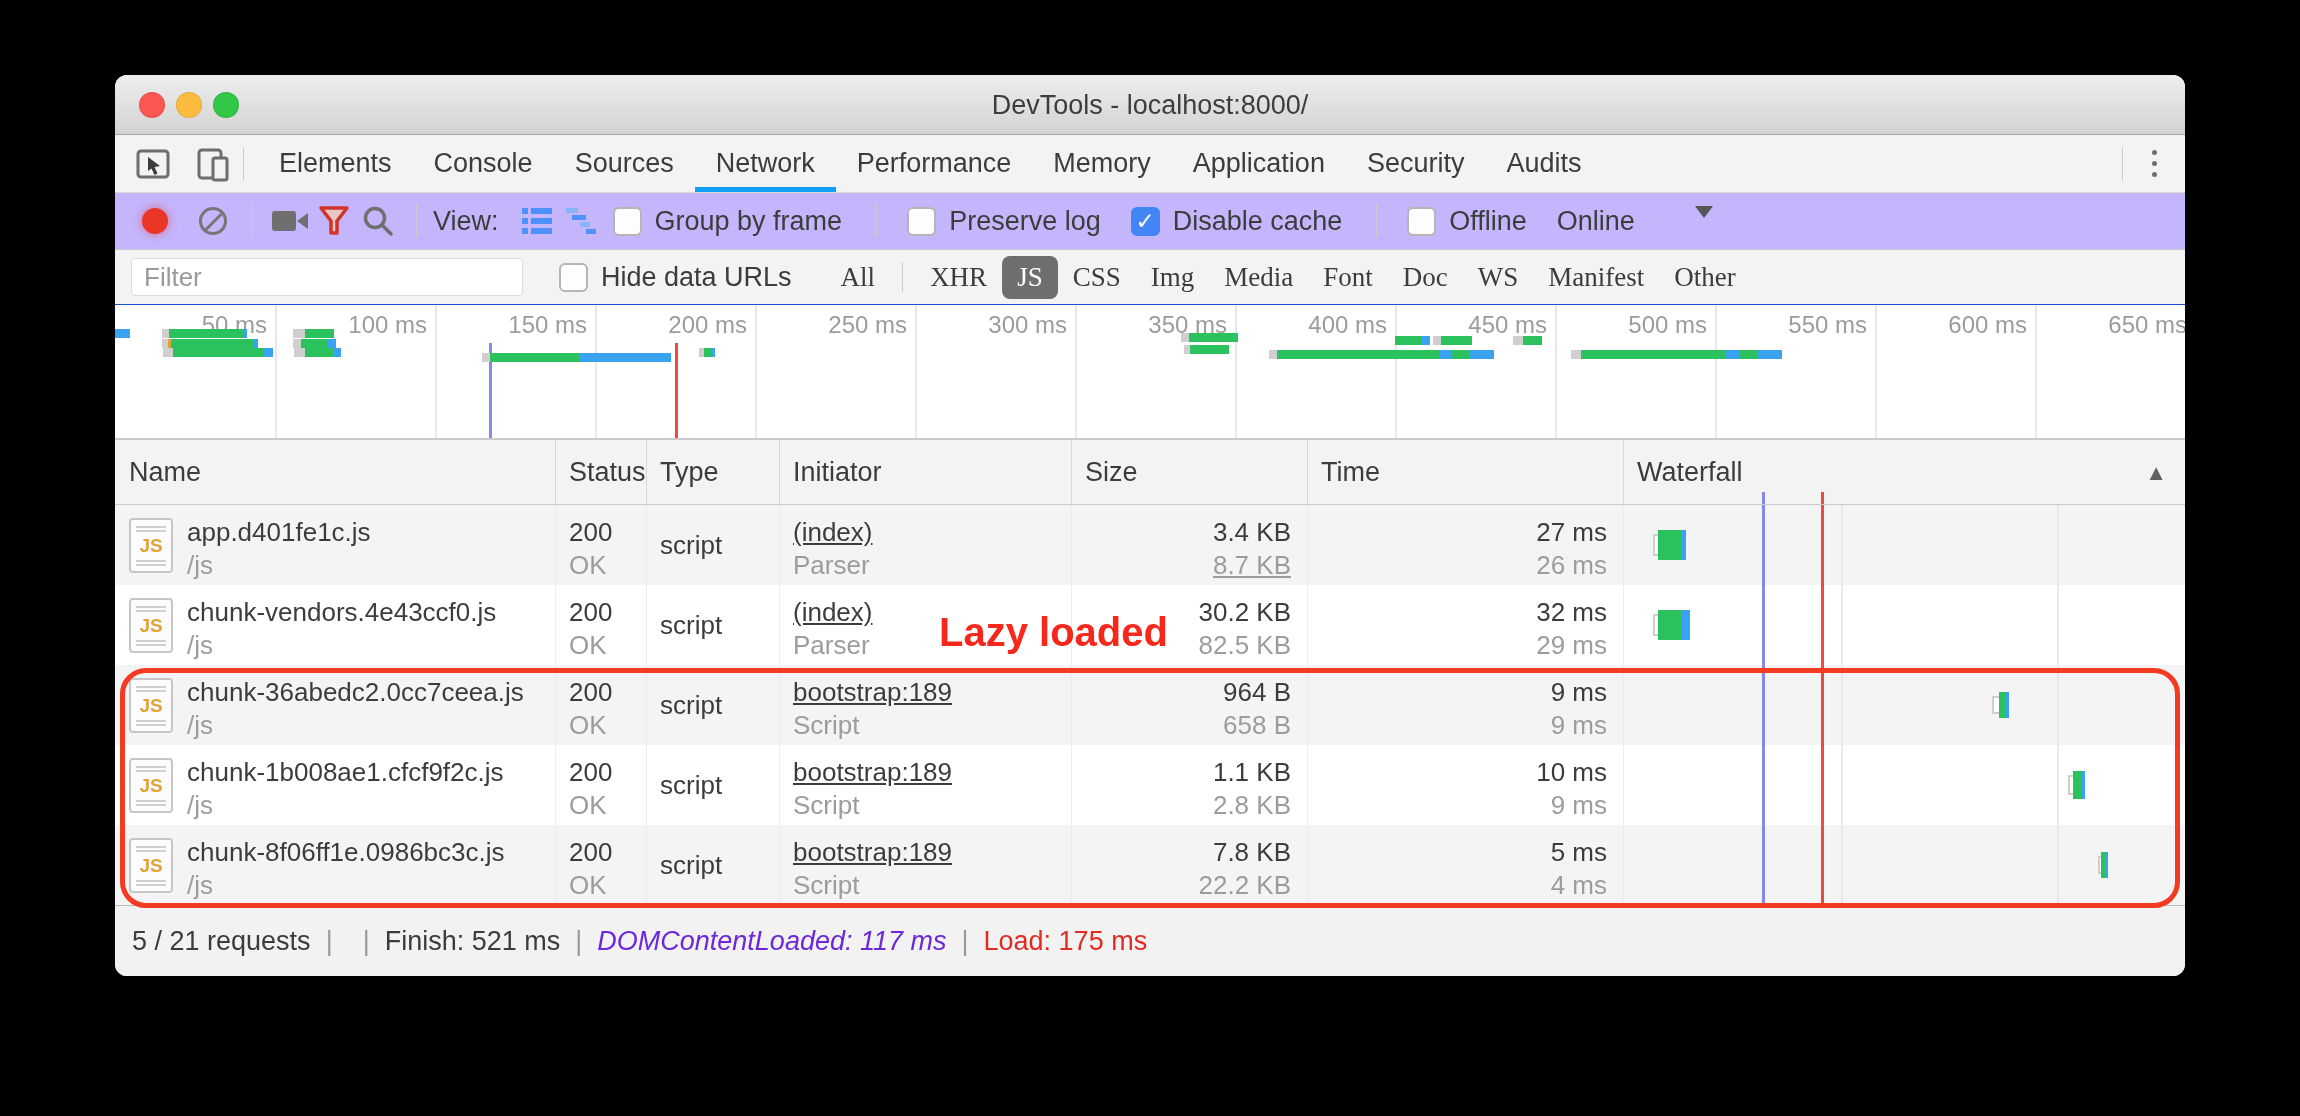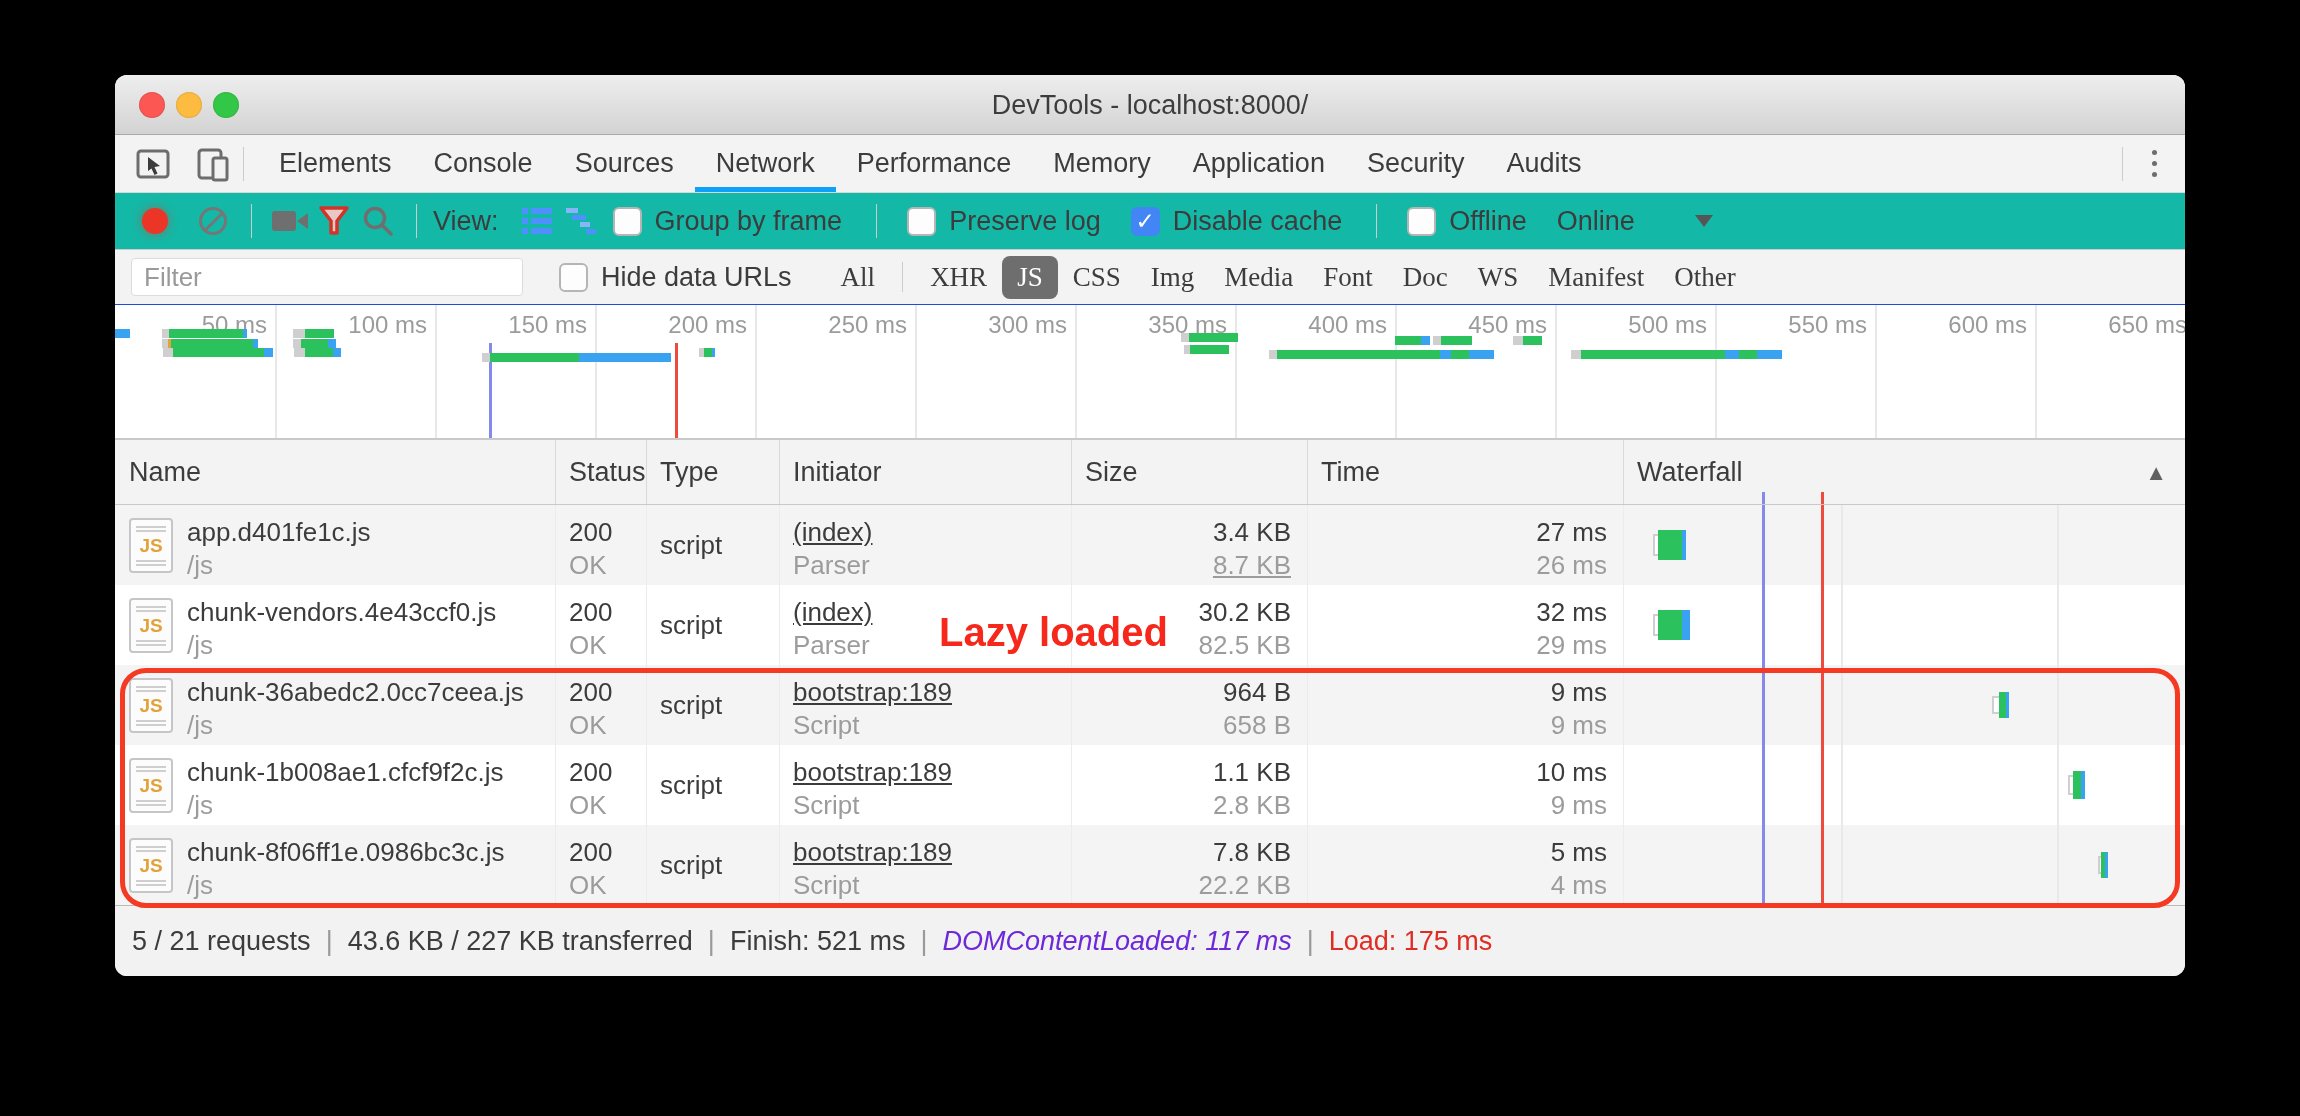--- a/index.html
+++ b/index.html
@@ -25,35 +25,35 @@
   .tabs { display:flex; align-items:stretch; margin-left:14px; flex:1; }
   .tab { padding:0 21px; font-size:27px; color:#3c3c3c; display:flex; align-items:center;
          border-bottom:5px solid transparent; border-top:5px solid transparent; cursor:default; }
   .tab.active { border-bottom-color:#10a0f8; }
   .tabbar-right { display:flex; align-items:center; padding-right:14px; gap:14px; }
   .kebab { width:34px; height:34px; display:flex; flex-direction:column; align-items:center;
            justify-content:center; gap:6px; }
   .kebab i { width:5px; height:5px; border-radius:50%; background:#6d6d6d; }
 
   
-  .toolbar { height:57px; background:#14b8a6; border-bottom:1px solid #ccc;
+  .toolbar { height:57px; background:#c4b5fd; border-bottom:1px solid #ccc;
              display:flex; align-items:center; padding:0 18px; font-size:27px; color:#3c3c3c; }
   .toolbar .vsep, .filterbar .vsep { margin:0 16px; }
   .icon-btn { display:flex; align-items:center; justify-content:center; width:44px; height:44px; }
   .record-dot { width:26px; height:26px; border-radius:50%; background:#ea3527;
                 box-shadow:0 0 10px rgba(234,53,39,.55); }
   .clear-circ { width:28px; height:28px; border:3px solid #767676; border-radius:50%; position:relative; }
   .clear-circ::after { content:""; position:absolute; left:-1px; top:11px; width:24px; height:3px;
                        background:#767676; transform:rotate(-45deg); }
   .chk { width:29px; height:29px; border:2px solid #b5b5b5; border-radius:6px; background:#fdfdfd;
          display:inline-flex; align-items:center; justify-content:center; flex:none; }
   .chk.on { background:#4285f4; border-color:#4285f4; color:#fff; font-size:23px; font-weight:bold; }
   .chk-group { display:flex; align-items:center; gap:13px; margin-right:30px; }
   .view-label { margin-right:16px; }
-  .throttle { display:flex; align-items:center; gap:4px; }
+  .throttle { display:flex; align-items:flex-start; gap:4px; }
   .dd-arrow { width:0; height:0; border-left:9px solid transparent; border-right:9px solid transparent;
               border-top:12px solid #555; margin-left:56px; }
 
   
   .filterbar { height:55px; background:#f3f3f3; border-bottom:1px solid #1d4ed8;
                display:flex; align-items:center; padding:0 16px; font-size:27px; color:#3c3c3c; }
   .filter-input { width:392px; height:38px; border:1px solid #dcdcdc; border-radius:4px;
                   padding:0 12px; font-size:26px; color:#333; outline:none;
                   font-family:"Liberation Sans","DejaVu Sans",sans-serif; }
   .filter-input::placeholder { color:#9a9a9a; }
@@ -475,17 +475,17 @@
         <div class="col-sep" style="left: 956px;"></div>
         <div class="col-sep" style="left: 1192px;"></div>
         <div class="col-sep" style="left: 1508px;"></div>
         <div class="wf-line" style="left: 1647px; width: 3px; background: rgb(132, 137, 234);"></div>
         <div class="wf-line" style="left: 1706px; width: 3px; background: rgb(238, 75, 62);"></div>
         <div class="wf-line" style="left: 1726px; width: 2px; background: rgb(233, 233, 233);"></div>
         <div class="wf-line" style="left: 1942px; width: 2px; background: rgb(233, 233, 233);"></div>
       </div>
     </div>
 
-  <div class="statusbar" id="statusbar"><span>5 / 21 requests</span><span class="sb-sep">  |  </span><span>43.6 KB / 227 KB transferred</span><span class="sb-sep">  |  </span><span>Finish: 521 ms</span><span class="sb-sep">  |  </span><span class="sb-blue">DOMContentLoaded: 117 ms</span><span class="sb-sep">  |  </span><span class="sb-red">Load: 175 ms</span></div>
+  <div class="statusbar" id="statusbar"><span>5 / 21 requests</span><span class="sb-sep">  |  </span><span class="sb-sep">  |  </span><span>Finish: 521 ms</span><span class="sb-sep">  |  </span><span class="sb-blue">DOMContentLoaded: 117 ms</span><span class="sb-sep">  |  </span><span class="sb-red">Load: 175 ms</span></div>
 
   <div class="anno-box"></div>
   <div class="anno-text">Lazy loaded</div>
 </div>
 
 </body></html>

